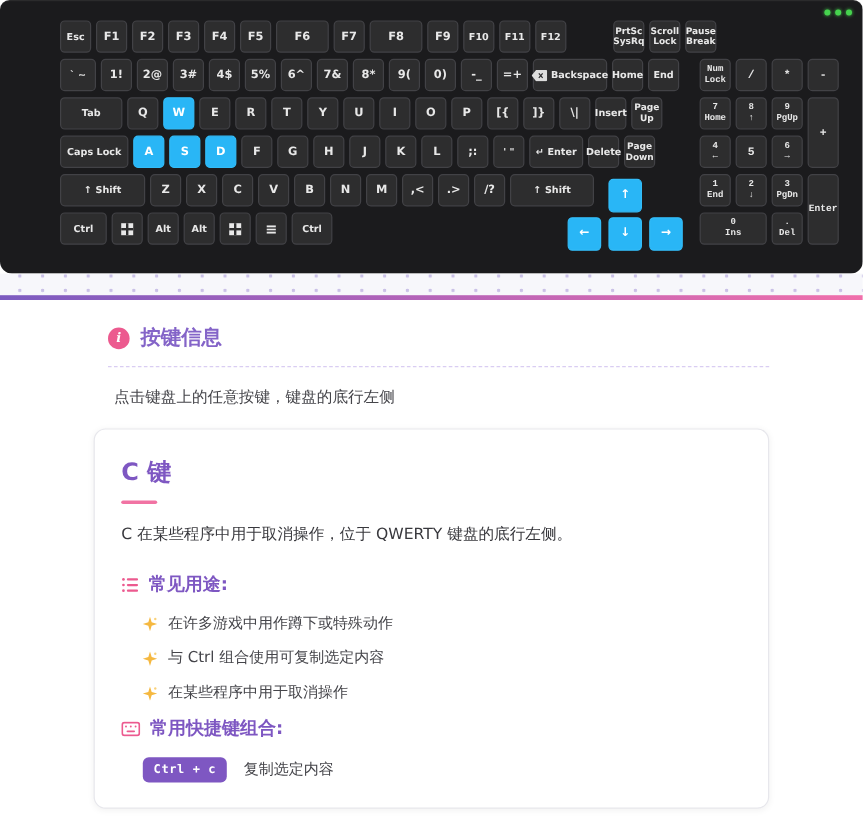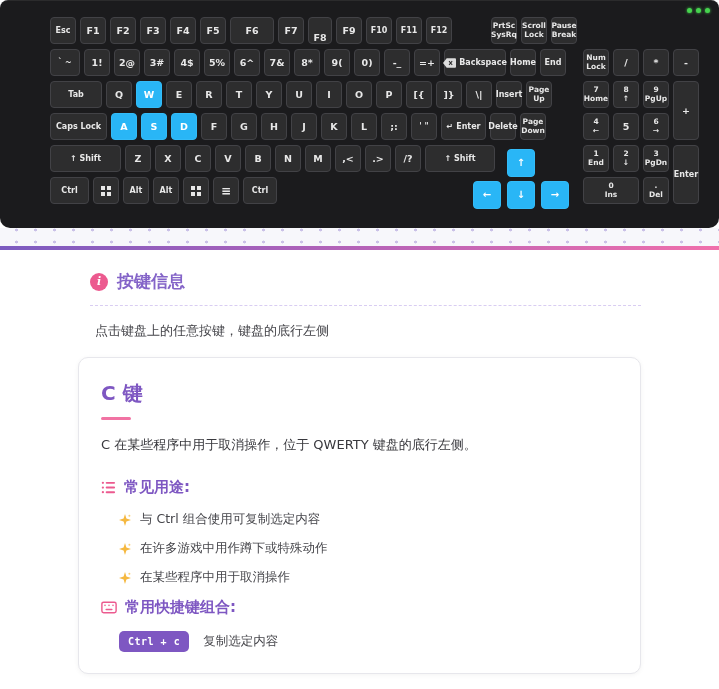--- a/index.html
+++ b/index.html
@@ -34,21 +34,21 @@
     background:
       linear-gradient(#2d2d2e,#2d2d2e) 50% 0/2px 100% no-repeat,
       linear-gradient(#2d2d2e,#2d2d2e) 0 50%/100% 2px no-repeat,
       #e8e8e8;
   }
   .kb-numpad{
     position:absolute;left:583px;top:48px;
     display:grid;grid-template-columns:repeat(4,26px);grid-auto-rows:27px;
     gap:5px 4px;grid-auto-flow:row;
   }
-  .kb-numpad .key{height:auto;width:auto;}
+  .kb-numpad .key{height:auto;width:auto;font-family:Liberation Mono, monospace;}
   .kb-arrows{position:absolute;left:473px;top:148px;width:96px;height:60px;}
   .kb-arrows .key{position:absolute;width:28px;height:28px;font-size:10px;}
   .kb-arrows .key.up{left:34px;top:0;}
   .kb-arrows .key.left{left:0;top:32px;}
   .kb-arrows .key.down{left:34px;top:32px;}
   .kb-arrows .key.right{left:68px;top:32px;}
   
   .pattern-strip{
     height:18px;background:#f7f7fb;
     background-image:radial-gradient(circle,#cac1e7 1.2px,transparent 1.7px);
@@ -101,21 +101,21 @@
   <div class="kb-main" id="kb-main">
       <div class="kb-row">
         <div class="key sm" style="width: 26px;"><span>Esc</span></div>
         <div class="key" style="width: 26px;"><span>F1</span></div>
         <div class="key" style="width: 26px;"><span>F2</span></div>
         <div class="key" style="width: 26px;"><span>F3</span></div>
         <div class="key" style="width: 26px;"><span>F4</span></div>
         <div class="key" style="width: 26px;"><span>F5</span></div>
         <div class="key" style="width: 44px;"><span>F6</span></div>
         <div class="key" style="width: 26px;"><span>F7</span></div>
-        <div class="key" style="width: 24px; align-items: flex-end;"><span>F8</span></div>
+        <div class="key" style="width: 44px;"><span>F8</span></div>
         <div class="key" style="width: 26px;"><span>F9</span></div>
         <div class="key sm" style="width: 26px;"><span>F10</span></div>
         <div class="key sm" style="width: 26px;"><span>F11</span></div>
         <div class="key sm" style="width: 26px;"><span>F12</span></div>
         <div class="key two" style="width: 26px; margin-left: 35px;"><span>PrtSc</span><span>SysRq</span></div>
         <div class="key two" style="width: 26px;"><span>Scroll</span><span>Lock</span></div>
         <div class="key two" style="width: 26px;"><span>Pause</span><span>Break</span></div>
       </div>
       <div class="kb-row">
         <div class="key sm" style="width: 30px;"><span>` ~</span></div>
@@ -255,30 +255,30 @@
       <span>常见用途:</span>
     </div>
     <div class="usage-list" id="usage-list">
         <div class="usage-item">
           <span style="display: flex;">
             <svg width="12" height="12" viewBox="0 0 12 12">
               <path d="M6 0l1.4 4.6L12 6 7.4 7.4 6 12 4.6 7.4 0 6l4.6-1.4z" fill="#f5b840"></path>
               <circle cx="10.4" cy="1.8" r="1" fill="#f9d27a"></circle>
             </svg>
           </span>
-          <span>与 Ctrl 组合使用可复制选定内容</span>
+          <span>在许多游戏中用作蹲下或特殊动作</span>
         </div>
         <div class="usage-item">
           <span style="display: flex;">
             <svg width="12" height="12" viewBox="0 0 12 12">
               <path d="M6 0l1.4 4.6L12 6 7.4 7.4 6 12 4.6 7.4 0 6l4.6-1.4z" fill="#f5b840"></path>
               <circle cx="10.4" cy="1.8" r="1" fill="#f9d27a"></circle>
             </svg>
           </span>
-          <span>在许多游戏中用作蹲下或特殊动作</span>
+          <span>与 Ctrl 组合使用可复制选定内容</span>
         </div>
         <div class="usage-item">
           <span style="display: flex;">
             <svg width="12" height="12" viewBox="0 0 12 12">
               <path d="M6 0l1.4 4.6L12 6 7.4 7.4 6 12 4.6 7.4 0 6l4.6-1.4z" fill="#f5b840"></path>
               <circle cx="10.4" cy="1.8" r="1" fill="#f9d27a"></circle>
             </svg>
           </span>
           <span>在某些程序中用于取消操作</span>
         </div>

